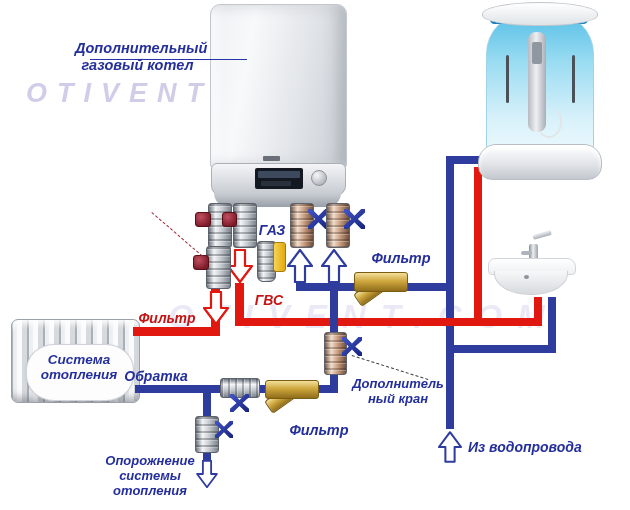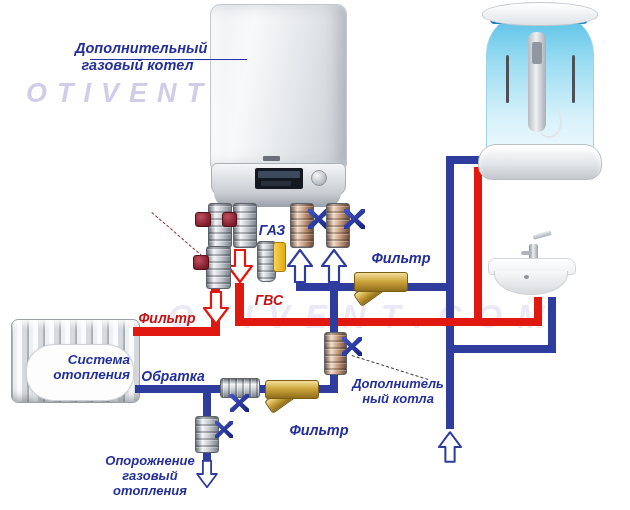--- a/index.html
+++ b/index.html
@@ -240,23 +240,24 @@
   <div class="ptr" style="left:90px;top:59px;width:157px;border-top:1.6px solid #2733a6;"></div>
   <div class="ptr" style="left:152px;top:212px;width:67px;border-top:1.4px dashed #a22833;transform:rotate(40.8deg);"></div>
   <div class="ptr" style="left:352px;top:355px;width:80px;border-top:1.3px dashed #3a3a42;transform:rotate(17.5deg);"></div>
 
   <div class="lbl" style="left:75px;top:40px;width:125px;font-size:14.5px;">Дополнительный
 газовый котел</div>
   <div class="lbl" style="left:254px;top:223px;width:36px;">ГАЗ</div>
   <div class="lbl red" style="left:250px;top:293px;width:38px;">ГВС</div>
   <div class="lbl" style="left:370px;top:250px;width:62px;font-size:14.5px;">Фильтр</div>
   <div class="lbl red" style="left:138px;top:311px;width:58px;">Фильтр</div>
-  <div class="lbl" style="left:140px;top:369px;width:66px;">Обратка</div>
-  <div class="lbl" style="left:28px;top:352px;width:102px;font-size:13.5px;z-index:7;text-align:right;">Система
+  <div class="lbl" style="left:123px;top:369px;width:66px;">Обратка</div>
+  <div class="lbl" style="left:28px;top:352px;width:102px;font-size:13.5px;z-index:7;">Система
 отопления</div>
   <div class="lbl" style="left:288px;top:422px;width:62px;font-size:14.5px;">Фильтр</div>
   <div class="lbl" style="left:352px;top:377px;width:92px;font-size:13px;">Дополнитель
-ный котла</div>
+ный кран</div>
   <div class="lbl" style="left:90px;top:454px;width:120px;font-size:13px;">Опорожнение
-газовый
+системы
 отопления</div>
+  <div class="lbl" style="left:468px;top:440px;width:120px;text-align:left;">Из водопровода</div>
 
 </div>
 
 </body></html>

